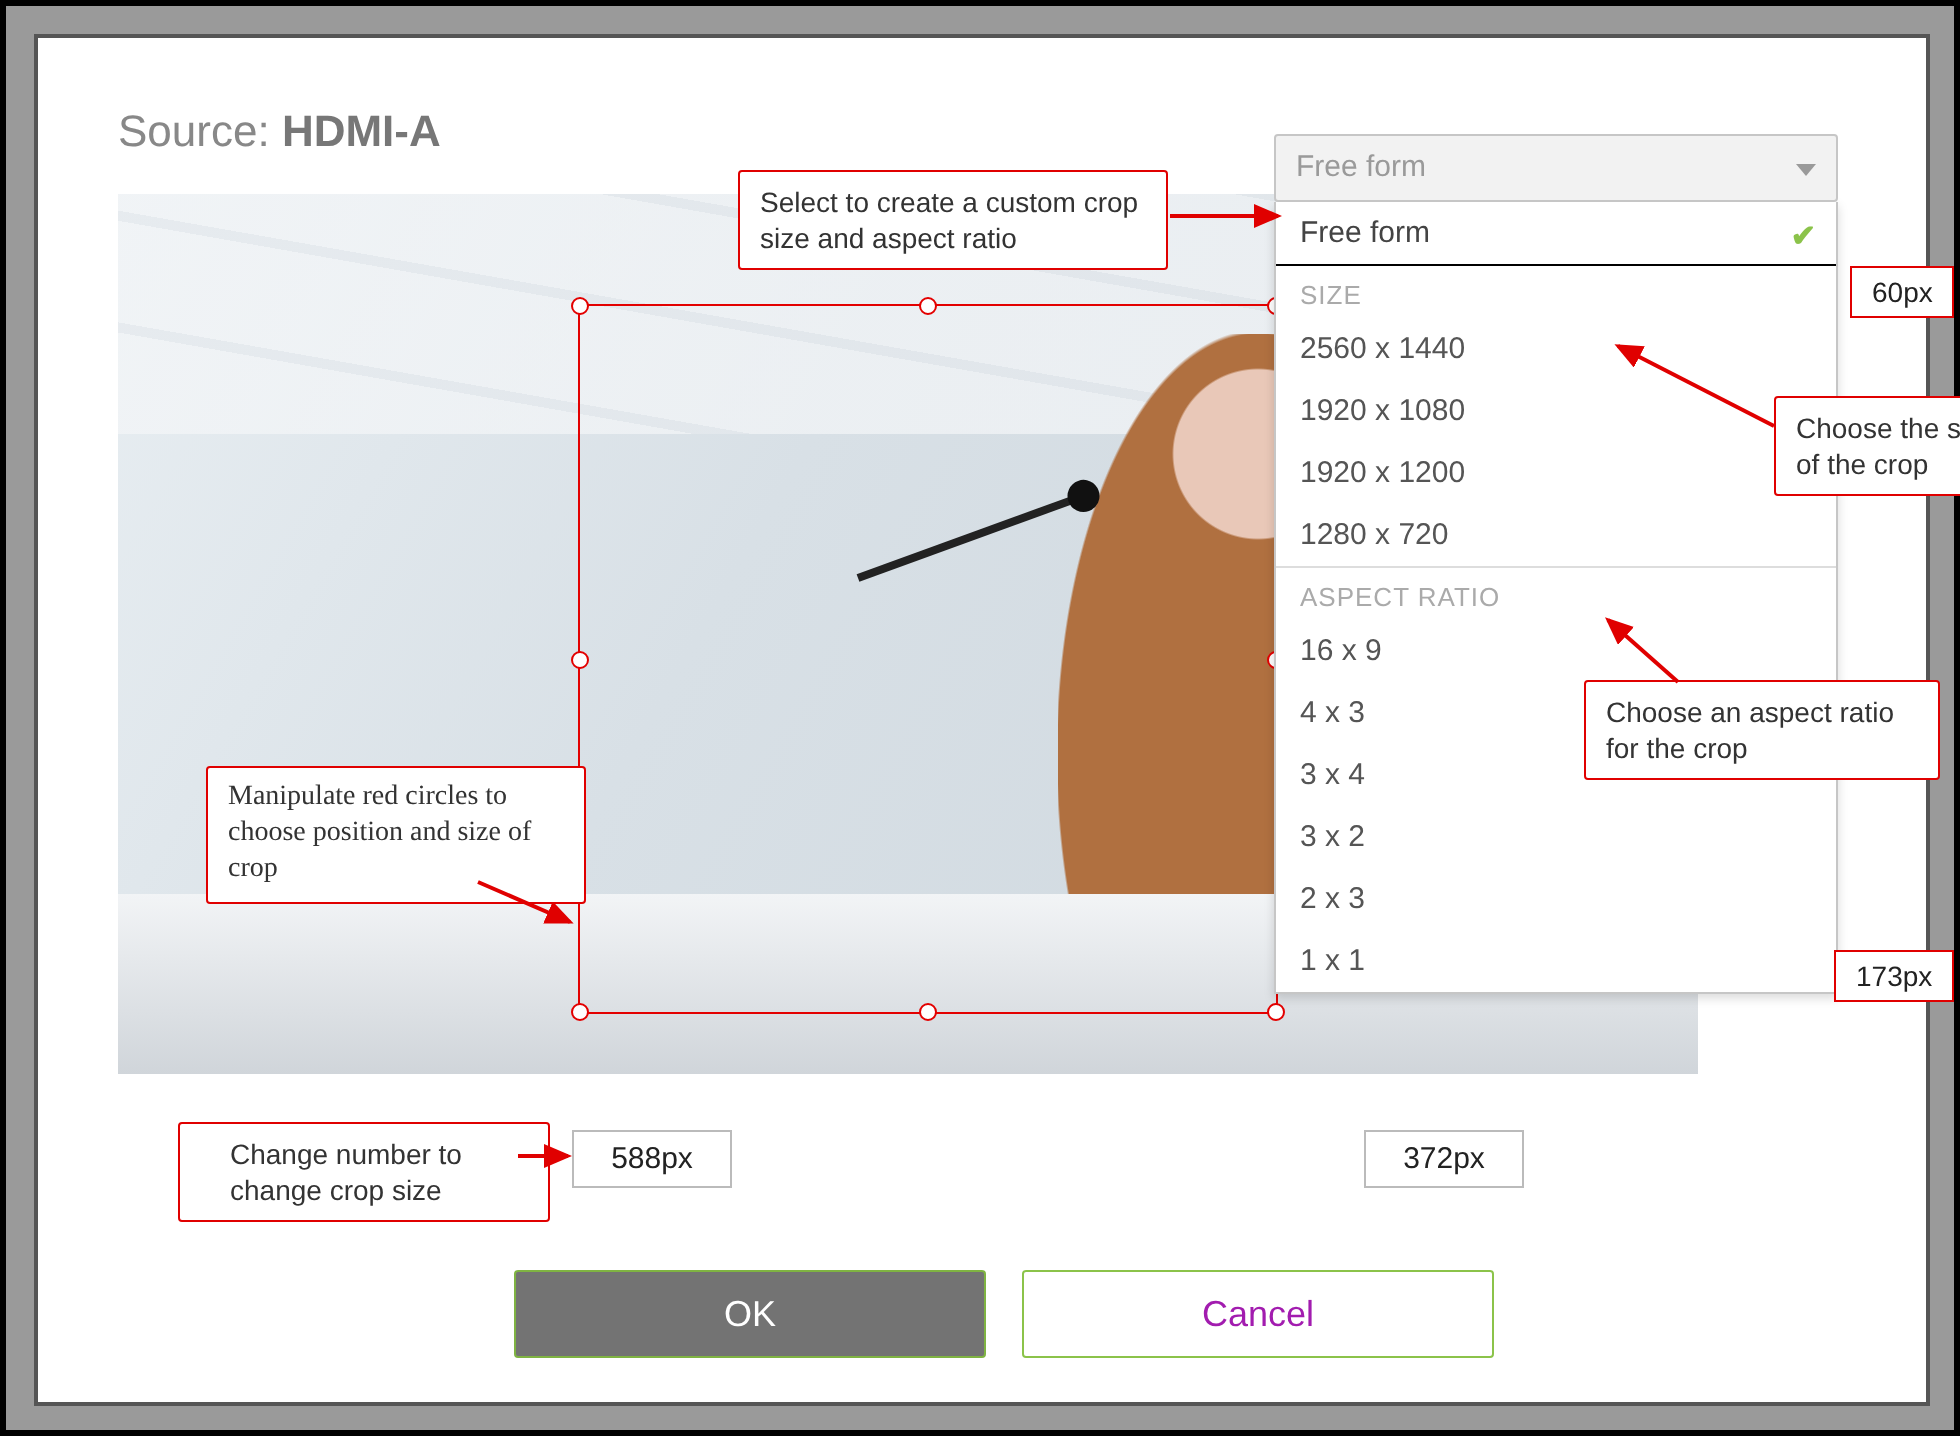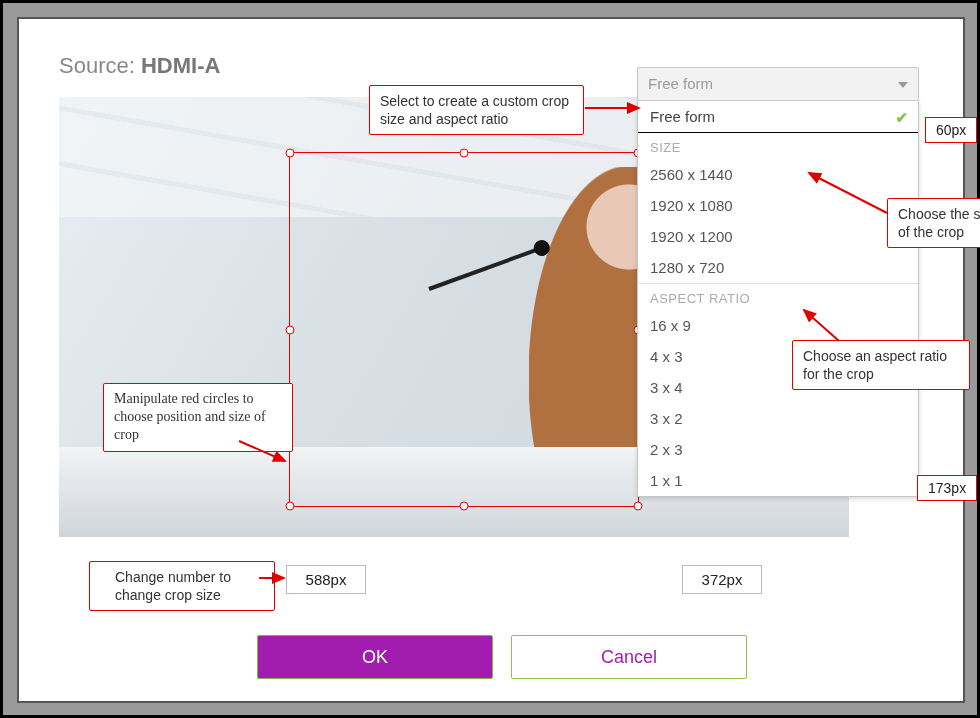--- a/index.html
+++ b/index.html
@@ -164,21 +164,21 @@
   }
   .btn {
     width: 236px;
     height: 44px;
     font-size: 18px;
     border-radius: 2px;
     cursor: pointer;
     display:flex;align-items:center;justify-content:center;
   }
   .btn-ok {
-    background:#a21caf; color:#fff; border:1px solid #7fb342;
+    background:#737373; color:#fff; border:1px solid #7fb342;
   }
   .btn-cancel {
     background:#fff; color:#a21caf; border:1px solid #8bc34a;
   }
 </style>
 </head>
 <body>
 
 <div class="outer-frame">
   <div class="inner-frame">
@@ -231,21 +231,21 @@
           <div class="dd-item"><span>1 x 1</span></div>
         </div>
       </div>
 
       <div class="callout" style="top:32px; left:310px; width:215px;">Select to create a custom crop size and aspect ratio</div>
       <div class="callout" style="top:145px; left:828px; width:135px;">Choose the size of the crop</div>
       <div class="callout" style="top:287px; left:733px; width:178px;">Choose an aspect ratio for the crop</div>
       <div class="callout" style="top:330px; left:44px; width:190px;font-family:Liberation Serif, serif;">Manipulate red circles to choose position and size of crop</div>
       <div class="callout" style="top:508px; left:30px; width:186px;padding-left:25px;">Change number to change crop size</div>
 
-      <div class="px-badge" style="top:64px; left:866px;">60px</div>
+      <div class="px-badge" style="top:80px; left:866px;">60px</div>
       <div class="px-badge" style="top:422px; left:858px;">173px</div>
 
       <div class="px-input" style="top:512px; left:227px;">588px</div>
       <div class="px-input" style="top:512px; left:623px;">372px</div>
 
       <svg style="position:absolute;top:0;left:0;width:100%;height:100%;pointer-events:none">
         <defs>
           <marker id="ah" markerWidth="8" markerHeight="8" refX="6" refY="3" orient="auto">
             <path d="M0,0 L7,3 L0,6 Z" fill="#e00000"></path>
           </marker>

